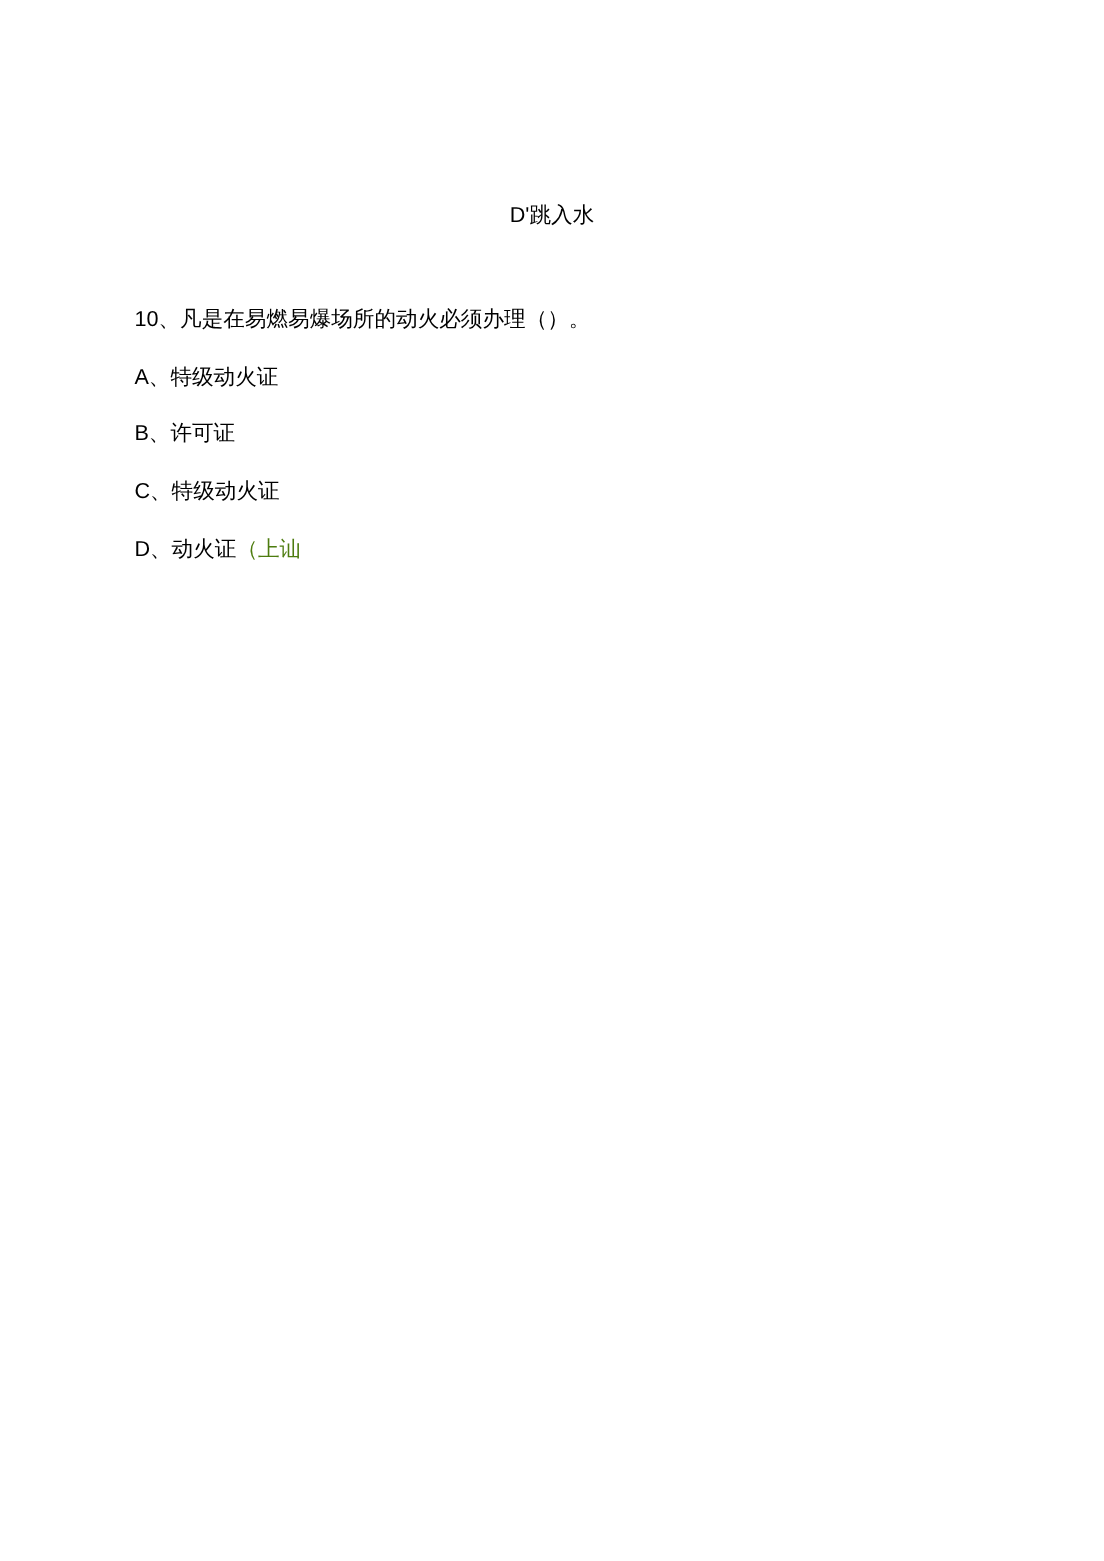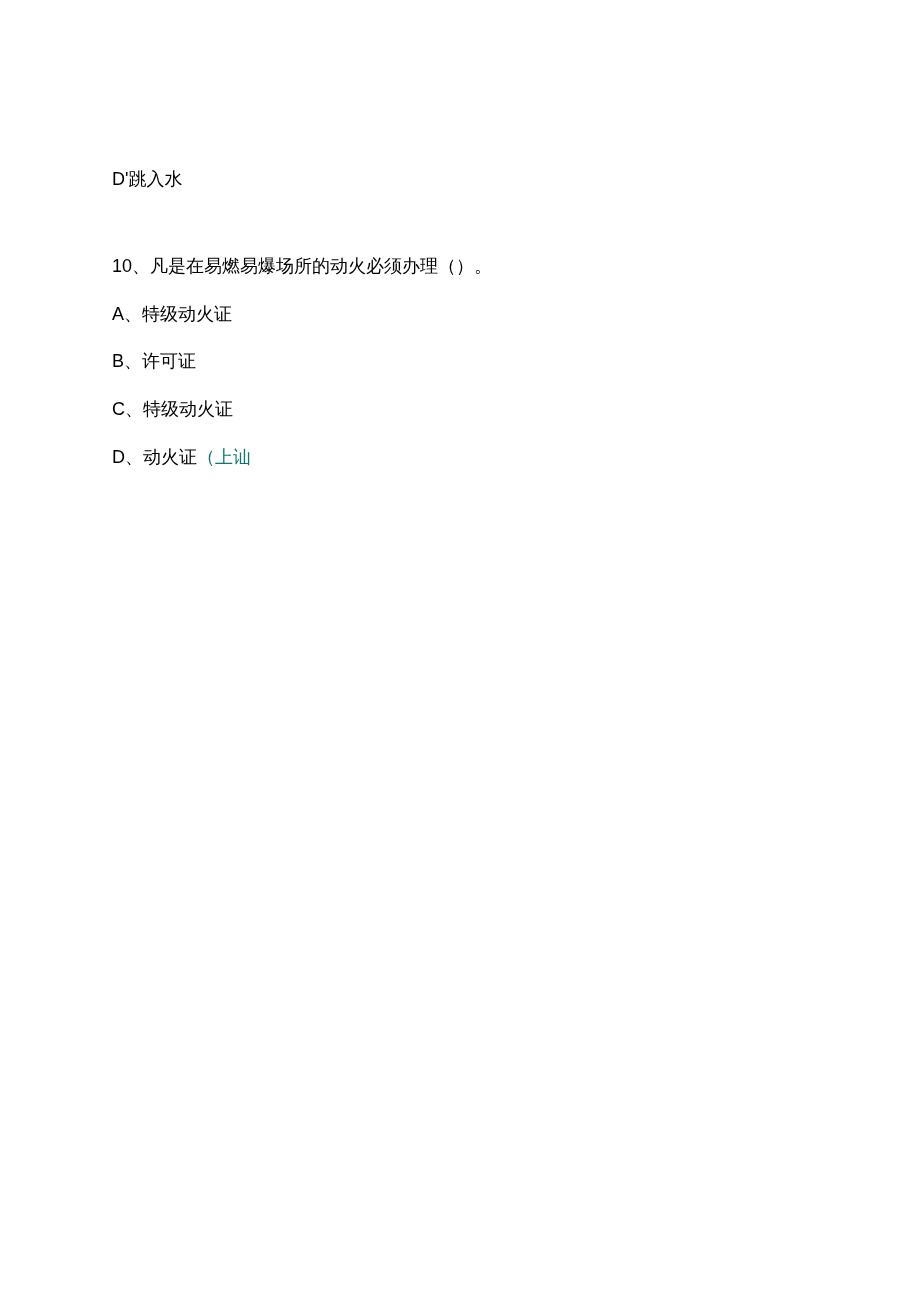--- a/index.html
+++ b/index.html
@@ -15,32 +15,33 @@
       font-size: 18px;
       color: #000000;
       line-height: 1.6;
       padding: 165px 112px 0 112px;
     }
     .line {
       margin-bottom: 19px;
     }
     .option-d-first {
       font-family: Arial, "SimSun", sans-serif;
+      text-align: center;
     }
     .option-d-first .letter {
       font-family: Arial, sans-serif;
     }
     .question-line {
       margin-top: 58px;
     }
     .option-letter {
       font-family: Arial, sans-serif;
     }
     .annotation {
-      color: #0f766e;
+      color: #4d7c0f;
     }
   </style>
 </head>
 <body>
 
 <div class="line option-d-first">
   <span class="letter">D'</span><span>跳入水</span>
 </div>
 
 <div class="line question-line">

